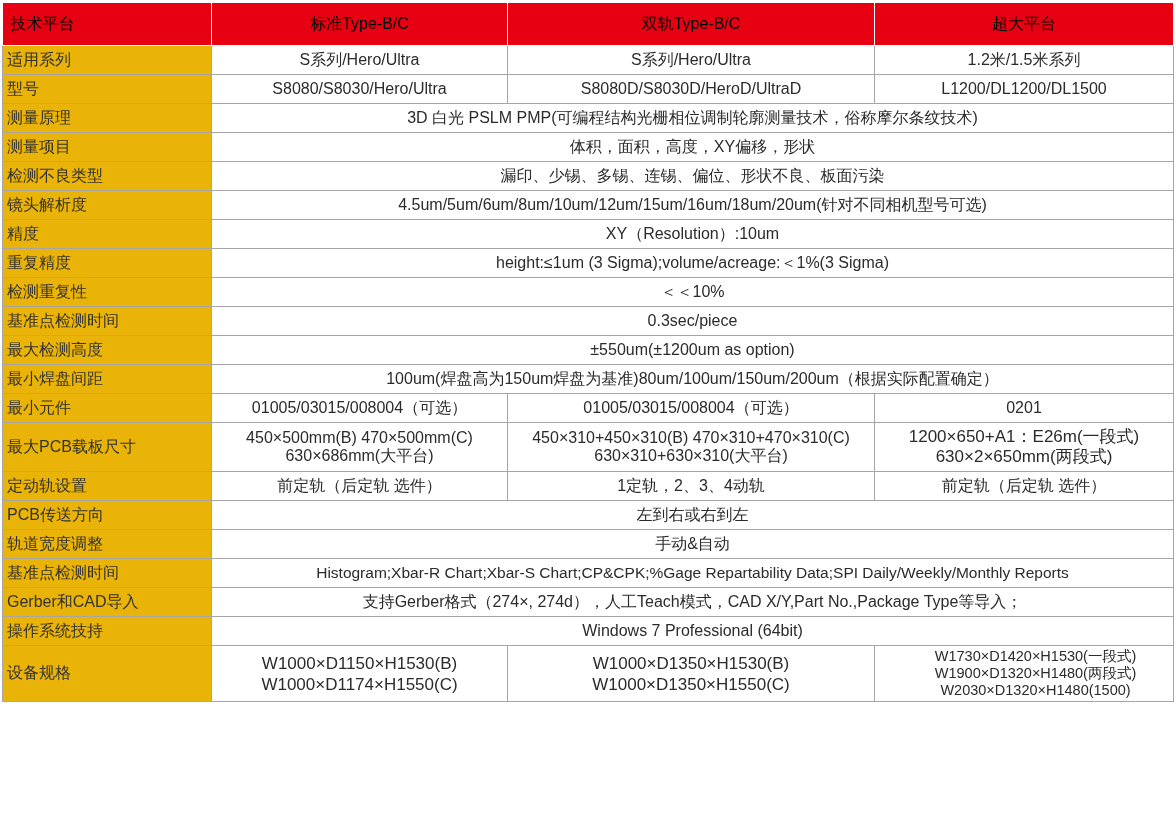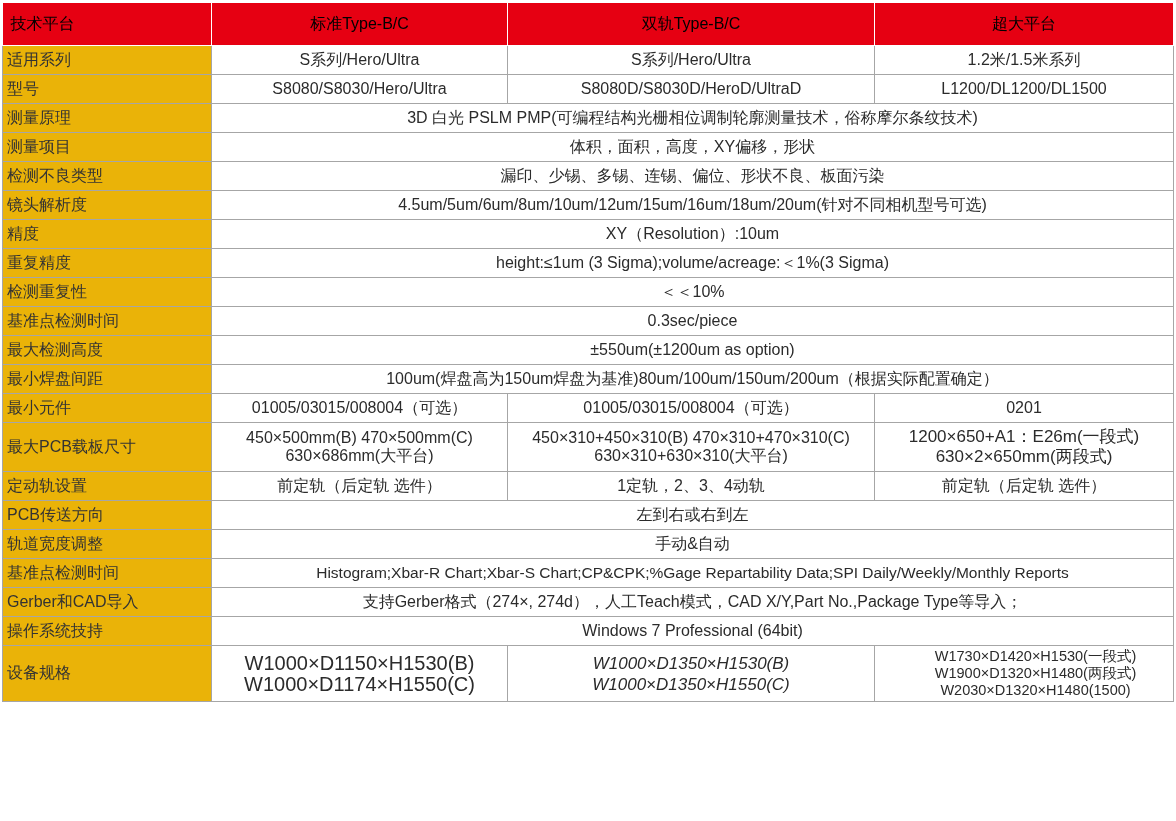--- a/index.html
+++ b/index.html
@@ -158,25 +158,25 @@
     <tr class="r">
       <td class="label">Gerber和CAD导入</td>
       <td colspan="3">支持Gerber格式（274×, 274d），人工Teach模式，CAD X/Y,Part No.,Package Type等导入；</td>
     </tr>
     <tr class="r">
       <td class="label">操作系统技持</td>
       <td colspan="3">Windows 7 Professional (64bit)</td>
     </tr>
     <tr class="r-dim">
       <td class="label">设备规格</td>
-      <td class="md" style="font-size:20px;line-height:21px;">
+      <td class="md" style="font-size:17px;line-height:21px;">
         <span class="line">W1000×D1150×H1530(B)</span>
         <span class="line">W1000×D1174×H1550(C)</span>
       </td>
-      <td class="md" style="font-size:17px;line-height:21px;font-style:italic;">
+      <td class="md" style="font-size:17px;line-height:21px;">
         <span class="line">W1000×D1350×H1530(B)</span>
         <span class="line">W1000×D1350×H1550(C)</span>
       </td>
       <td class="xs" style="font-size:14.5px;line-height:17px;padding-left:27px;">
         <span class="line">W1730×D1420×H1530(一段式)</span>
         <span class="line">W1900×D1320×H1480(两段式)</span>
         <span class="line">W2030×D1320×H1480(1500)</span>
       </td>
     </tr>
   </tbody>

